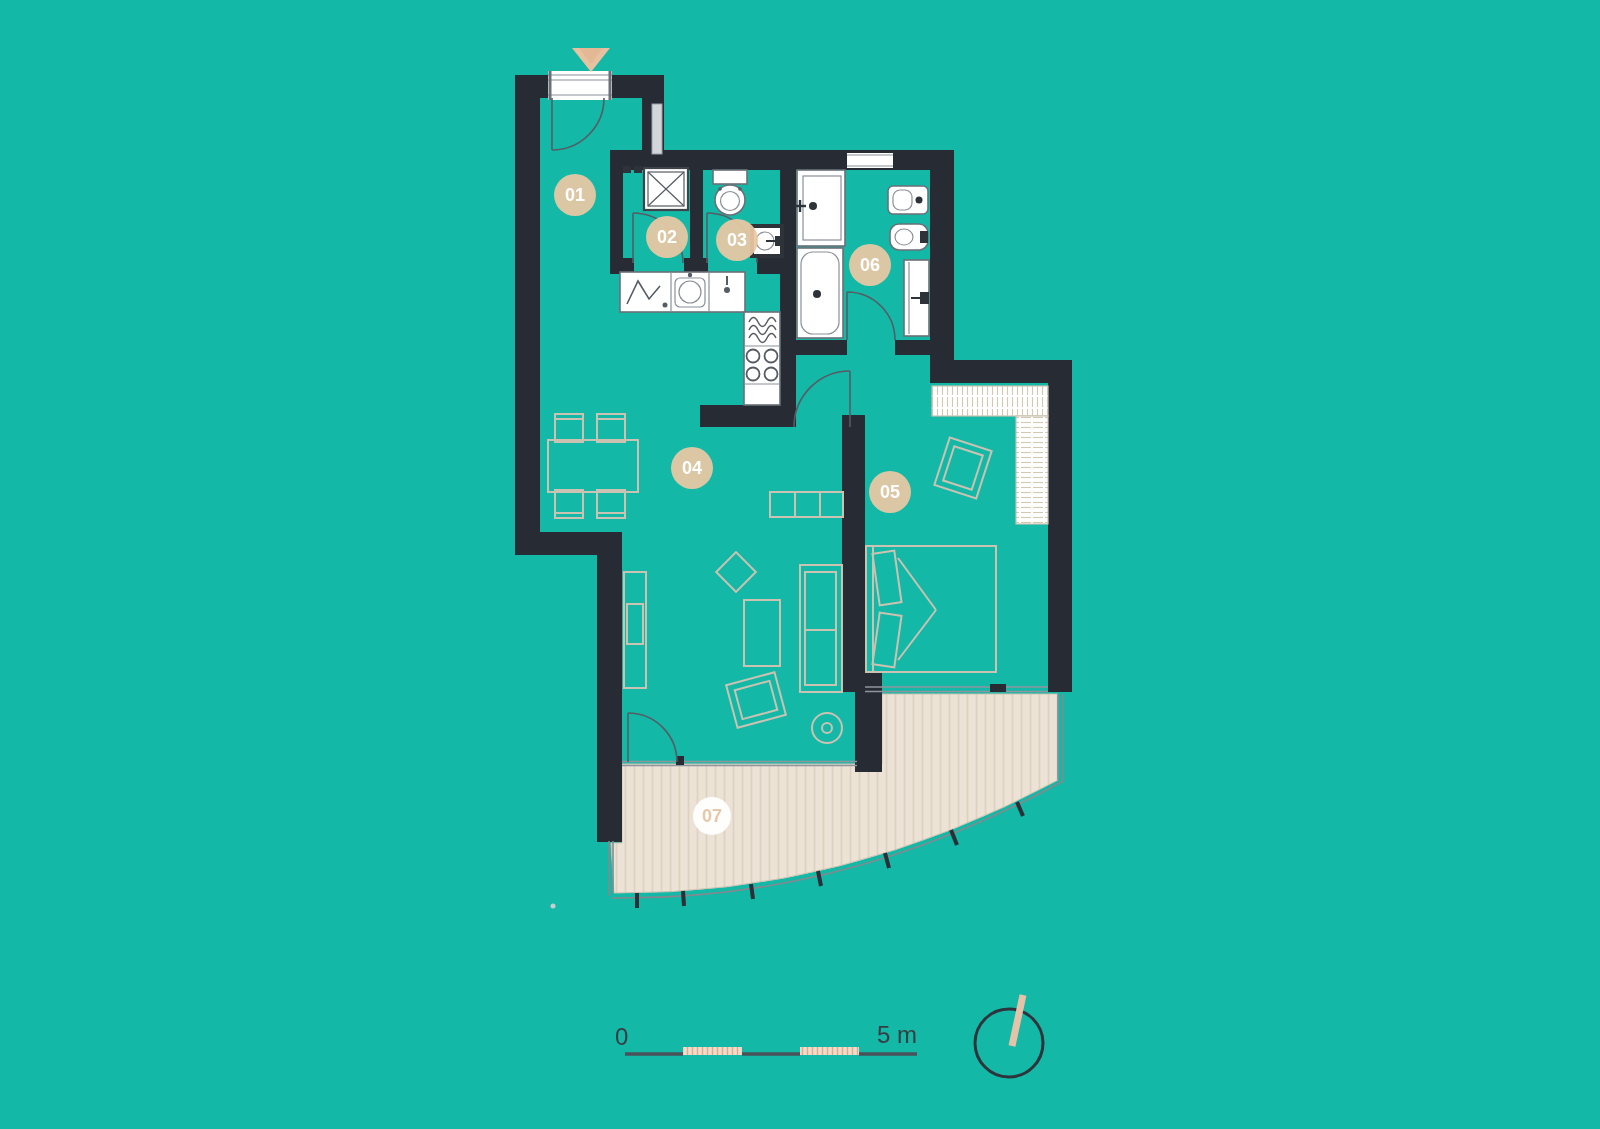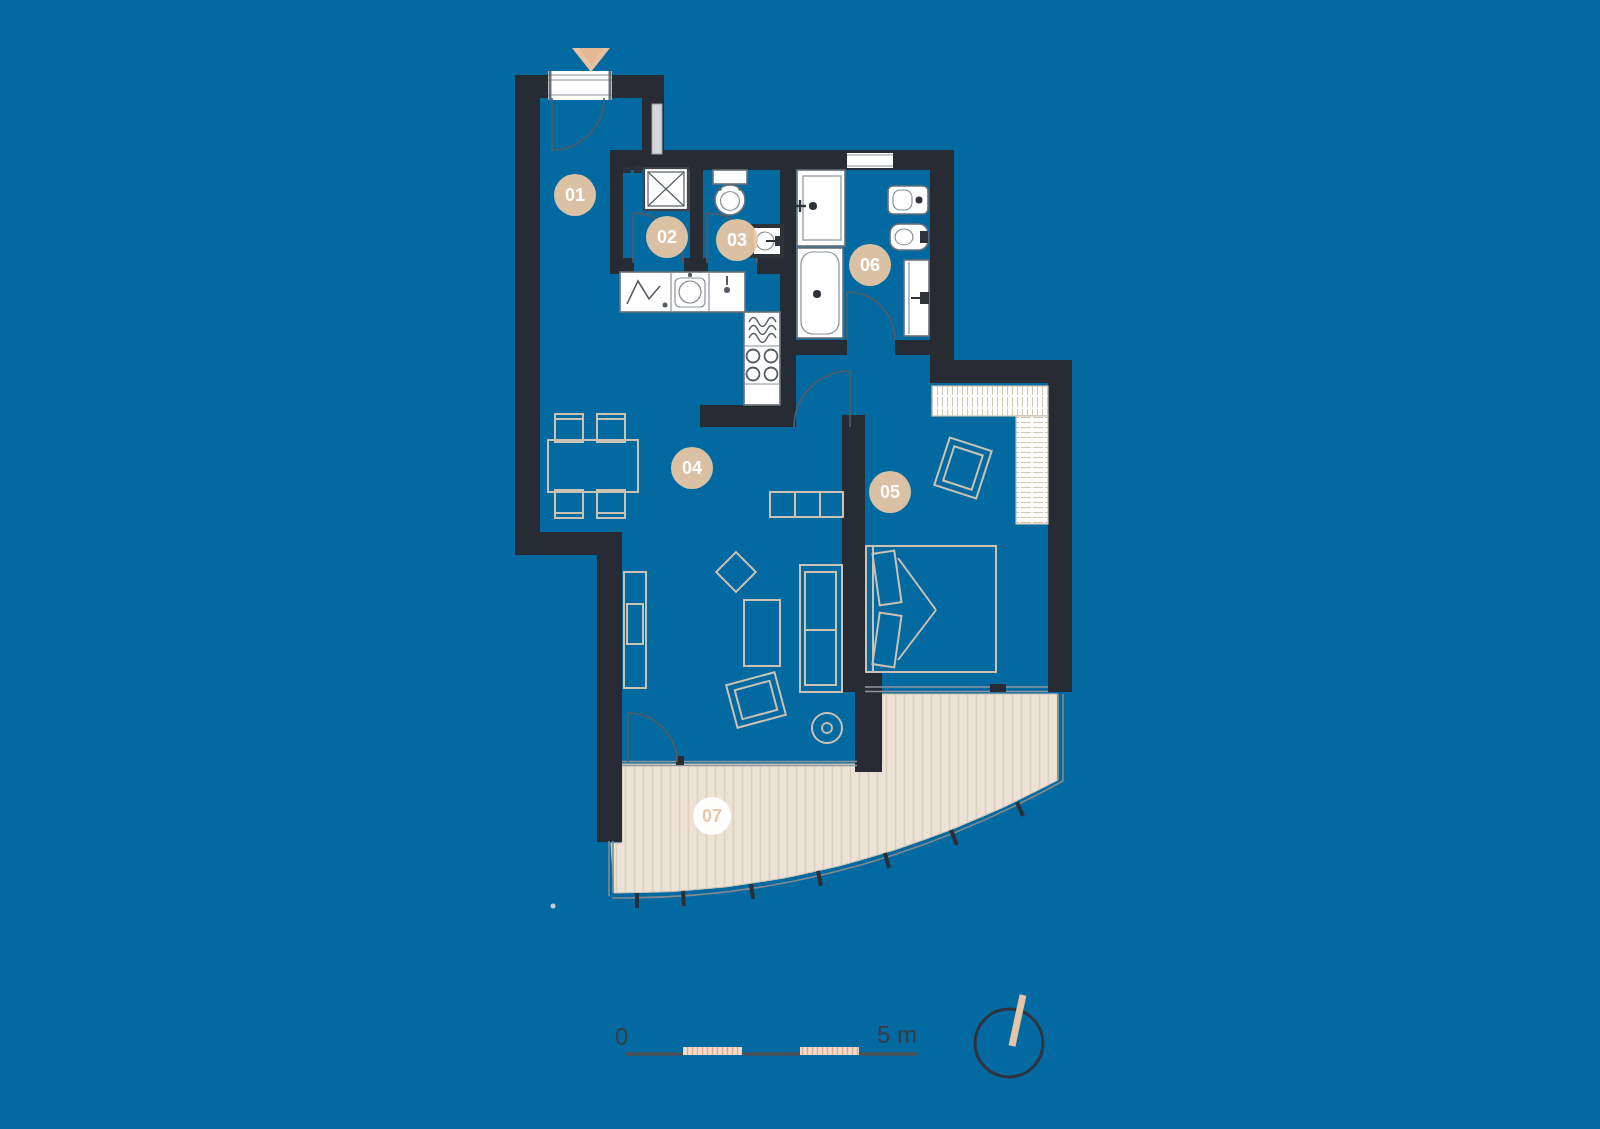--- a/index.html
+++ b/index.html
@@ -1,16 +1,16 @@
 <!DOCTYPE html>
 <html><head>
 <meta charset="utf-8">
 <style>
   html,body{margin:0;padding:0;background:#ffffff;}
-  .page{position:relative;width:1600px;height:1129px;background:#0369a1;overflow:hidden;
+  .page{position:relative;width:1600px;height:1129px;background:#14b8a6;overflow:hidden;
         font-family:"Liberation Sans",sans-serif;}
   svg{position:absolute;left:0;top:0;}
   .wall{fill:#262b34;stroke:none;}
   .furn{fill:none;stroke:#ccc2b2;stroke-width:2;}
   .fix{fill:#ffffff;stroke:#6a7078;stroke-width:1.6;}
   .fixthin{fill:none;stroke:#8a9097;stroke-width:1.2;}
   .fixdark{fill:#2e333a;stroke:none;}
   .door{fill:none;stroke:#565c64;stroke-width:1.6;}
   .sill{fill:none;stroke:#8f959c;stroke-width:1.6;}
   .rail{fill:none;stroke:#85898f;stroke-width:1.6;}

